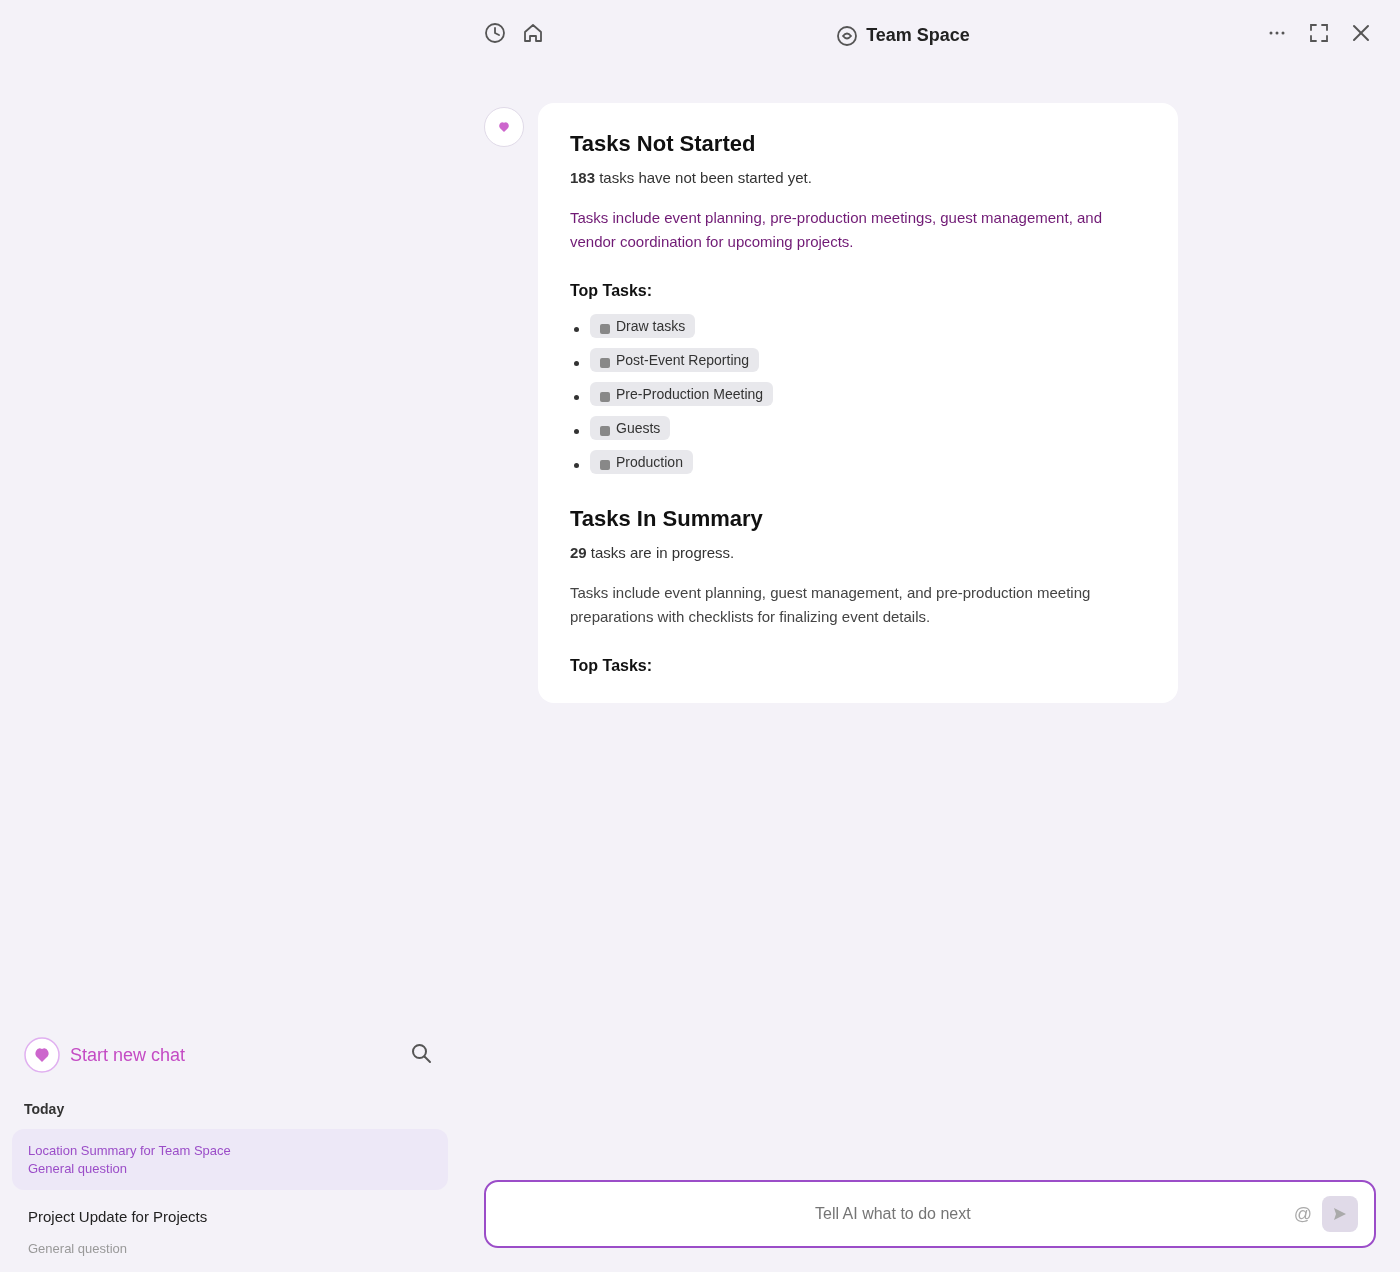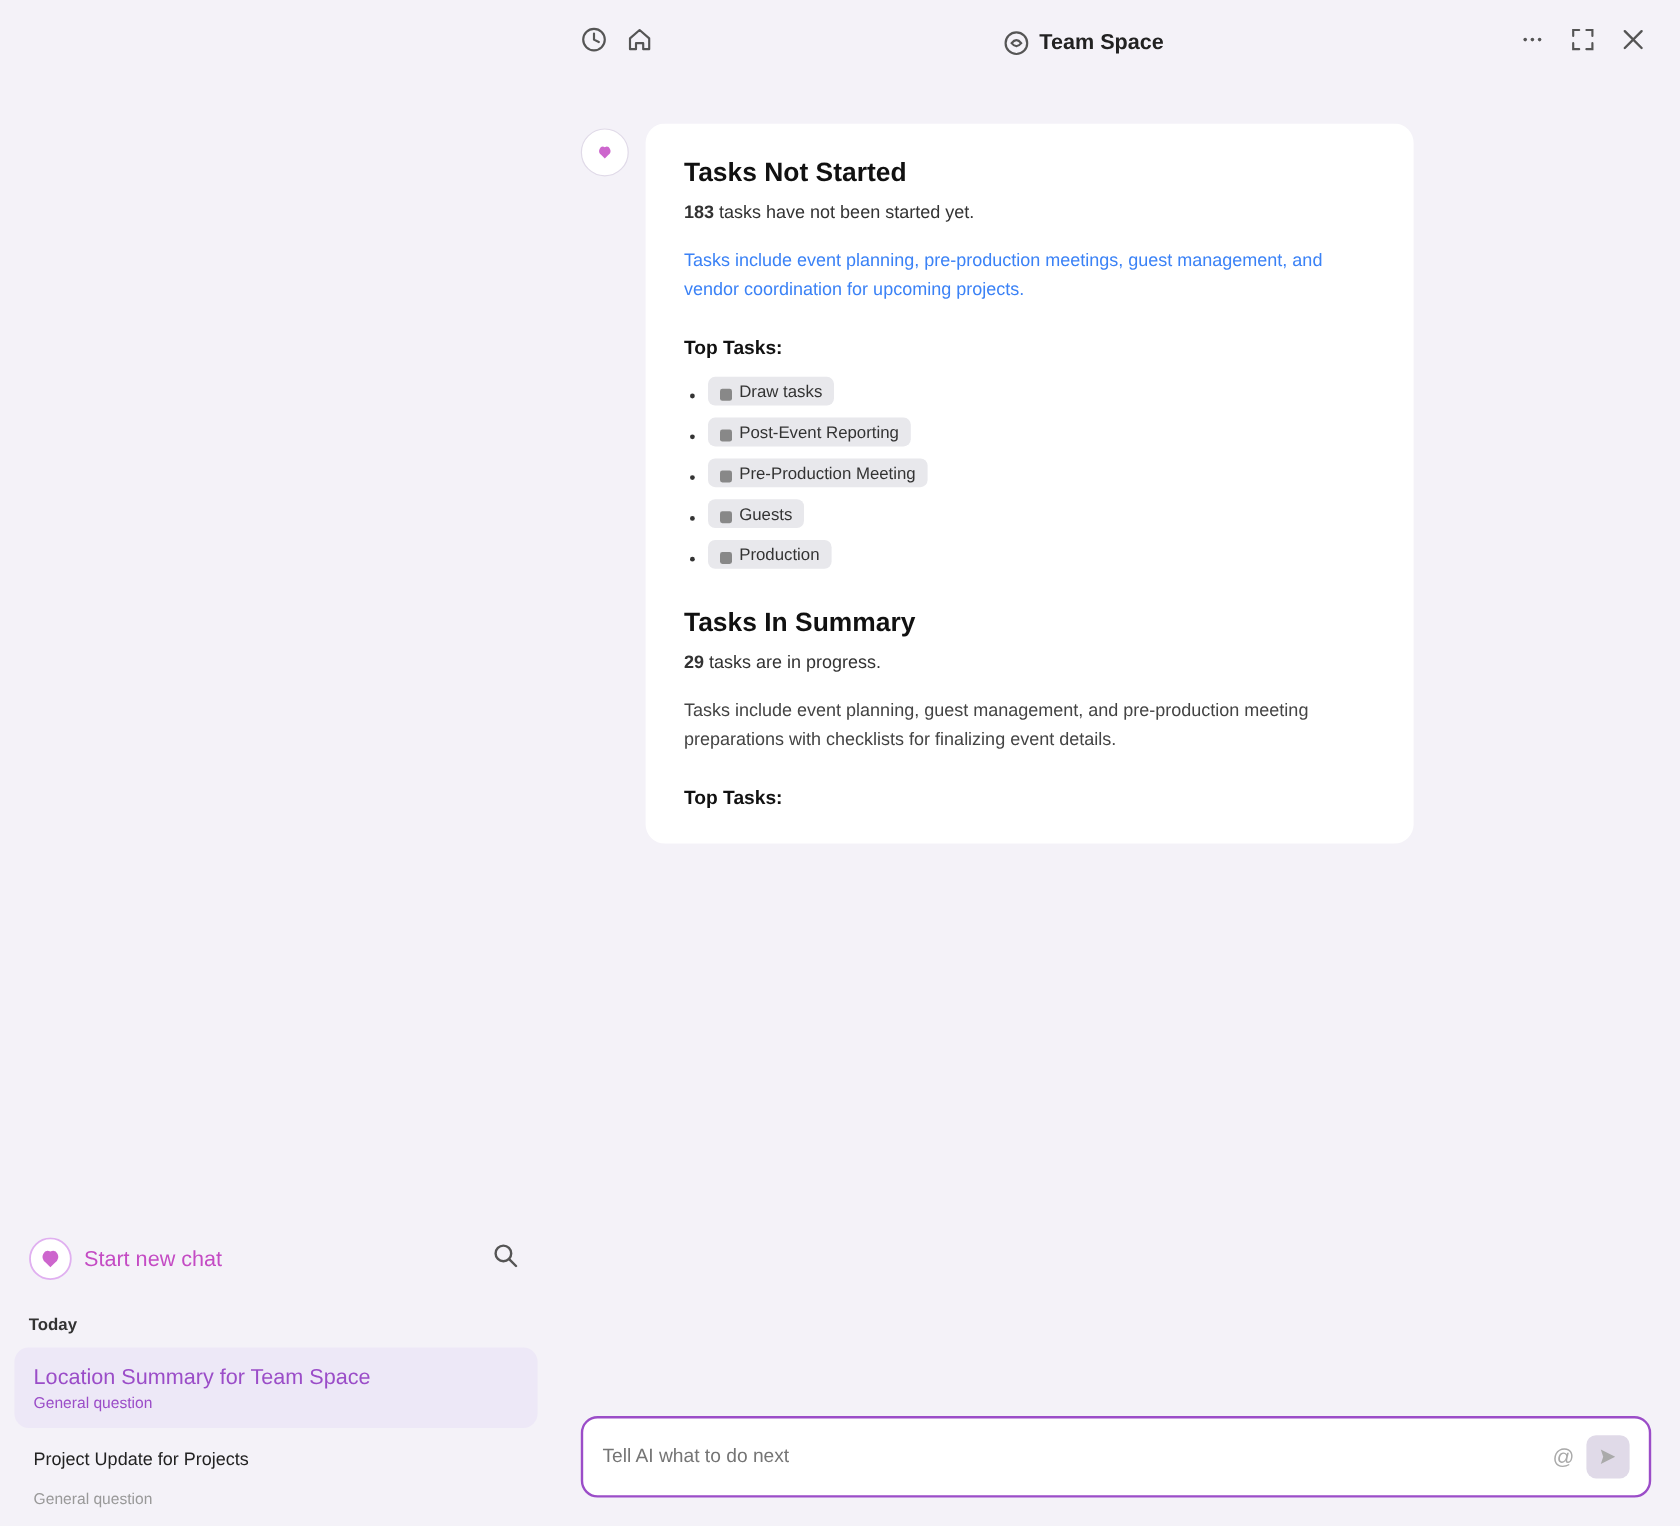--- a/index.html
+++ b/index.html
@@ -68,21 +68,21 @@
       padding: 14px 16px;
       border-radius: 12px;
       cursor: pointer;
     }
 
     .chat-item.active {
       background: #ede8f7;
     }
 
     .chat-item-title {
-      font-size: 18px;
+      font-size: 13px;
       font-weight: 500;
       color: #9b4dc8;
       margin-bottom: 3px;
     }
 
     .chat-item-subtitle {
       font-size: 13px;
       color: #9b4dc8;
     }
 
@@ -204,21 +204,21 @@
       color: #333;
       margin-bottom: 20px;
     }
 
     .task-count-line strong {
       font-weight: 700;
     }
 
     .task-description {
       font-size: 15px;
-      color: #3b82f6;
+      color: #701a75;
       line-height: 1.6;
       margin-bottom: 28px;
     }
 
     .top-tasks-label {
       font-size: 16px;
       font-weight: 700;
       color: #111;
       margin-bottom: 14px;
     }
@@ -302,20 +302,21 @@
       gap: 10px;
     }
 
     .input-field {
       flex: 1;
       border: none;
       outline: none;
       font-size: 16px;
       color: #0c4a6e;
       background: transparent;
+      text-align: center;
     }
 
     .at-icon-btn {
       background: none;
       border: none;
       cursor: pointer;
       color: #aaa;
       font-size: 18px;
     }
 

